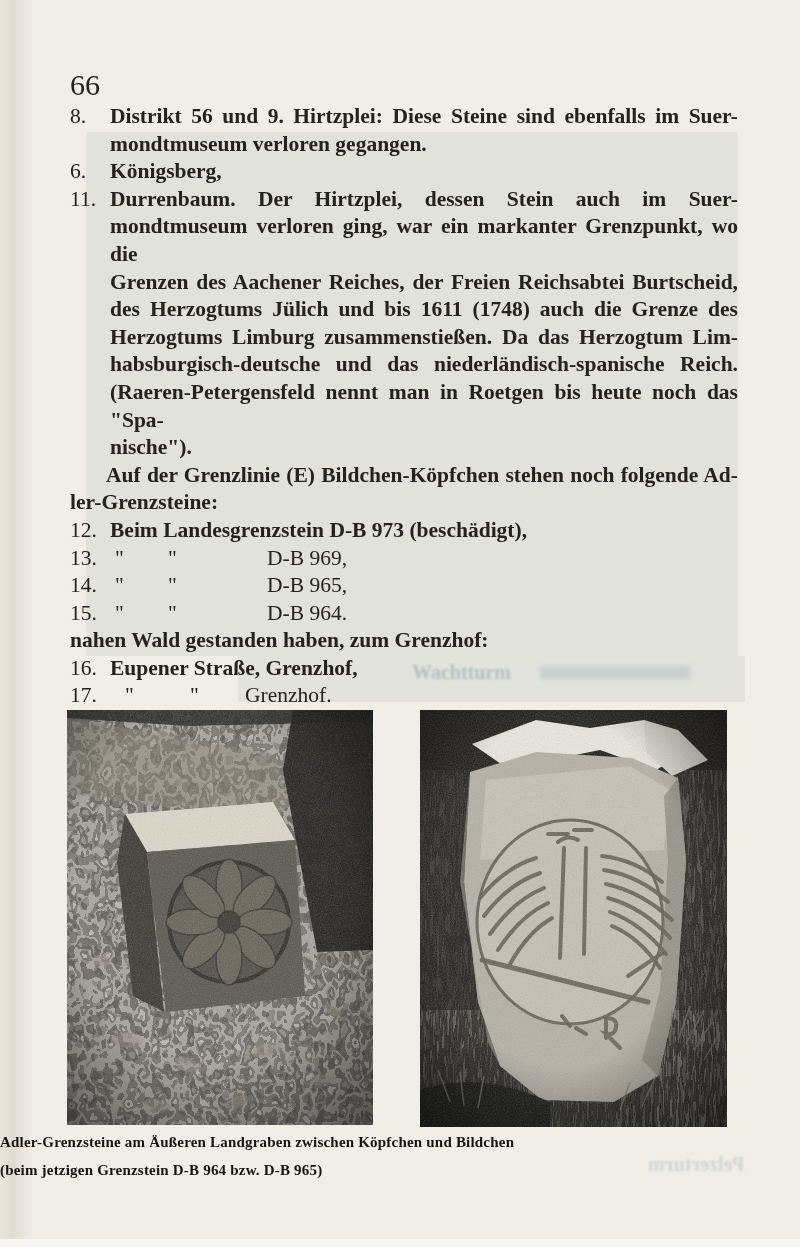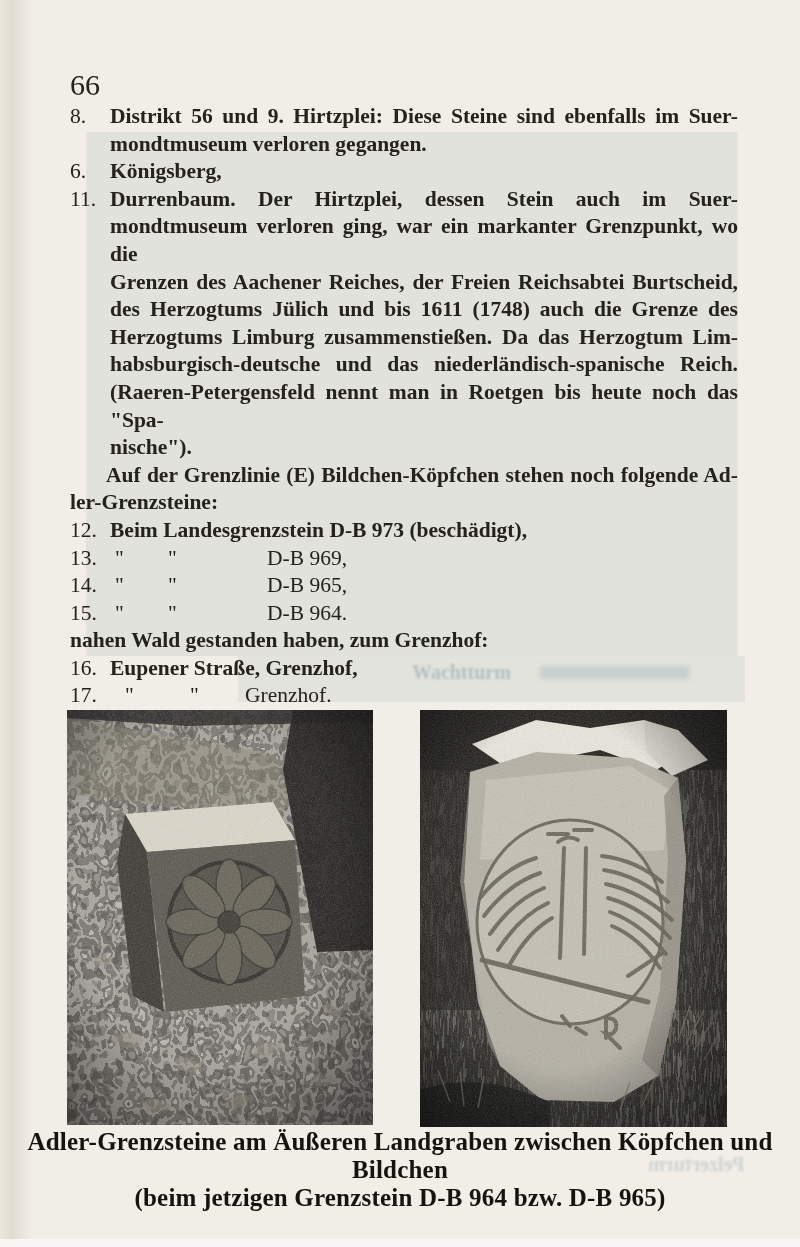--- a/index.html
+++ b/index.html
@@ -37,22 +37,22 @@
   .dn17{display:inline-block;width:55px;}
   .dq1{display:inline-block;width:53px;}
   .dq2{display:inline-block;width:99px;}
   .dq1b{display:inline-block;width:65px;}
   .dq2b{display:inline-block;width:55px;}
 
   .ph{position:absolute;display:block;}
   .ph-left{left:67px;top:710px;}
   .ph-right{left:420px;top:710px;}
 
-  .caption{position:absolute;left:0;top:1128px;width:800px;text-align:center;
-    font-weight:bold;font-size:25px;line-height:28px;color:#16130f;letter-spacing:0.2px;}
+  .caption{position:absolute;left:0;top:1128px;width:800px;text-align:left;
+    font-weight:bold;font-size:15px;line-height:28px;color:#16130f;letter-spacing:0.2px;}
 </style>
 </head>
 <body>
 
 <div class="page">
 
   <div class="edge-left"></div>
   <div class="edge-bottom"></div>
 
   <div class="bleed bleed1"></div>

